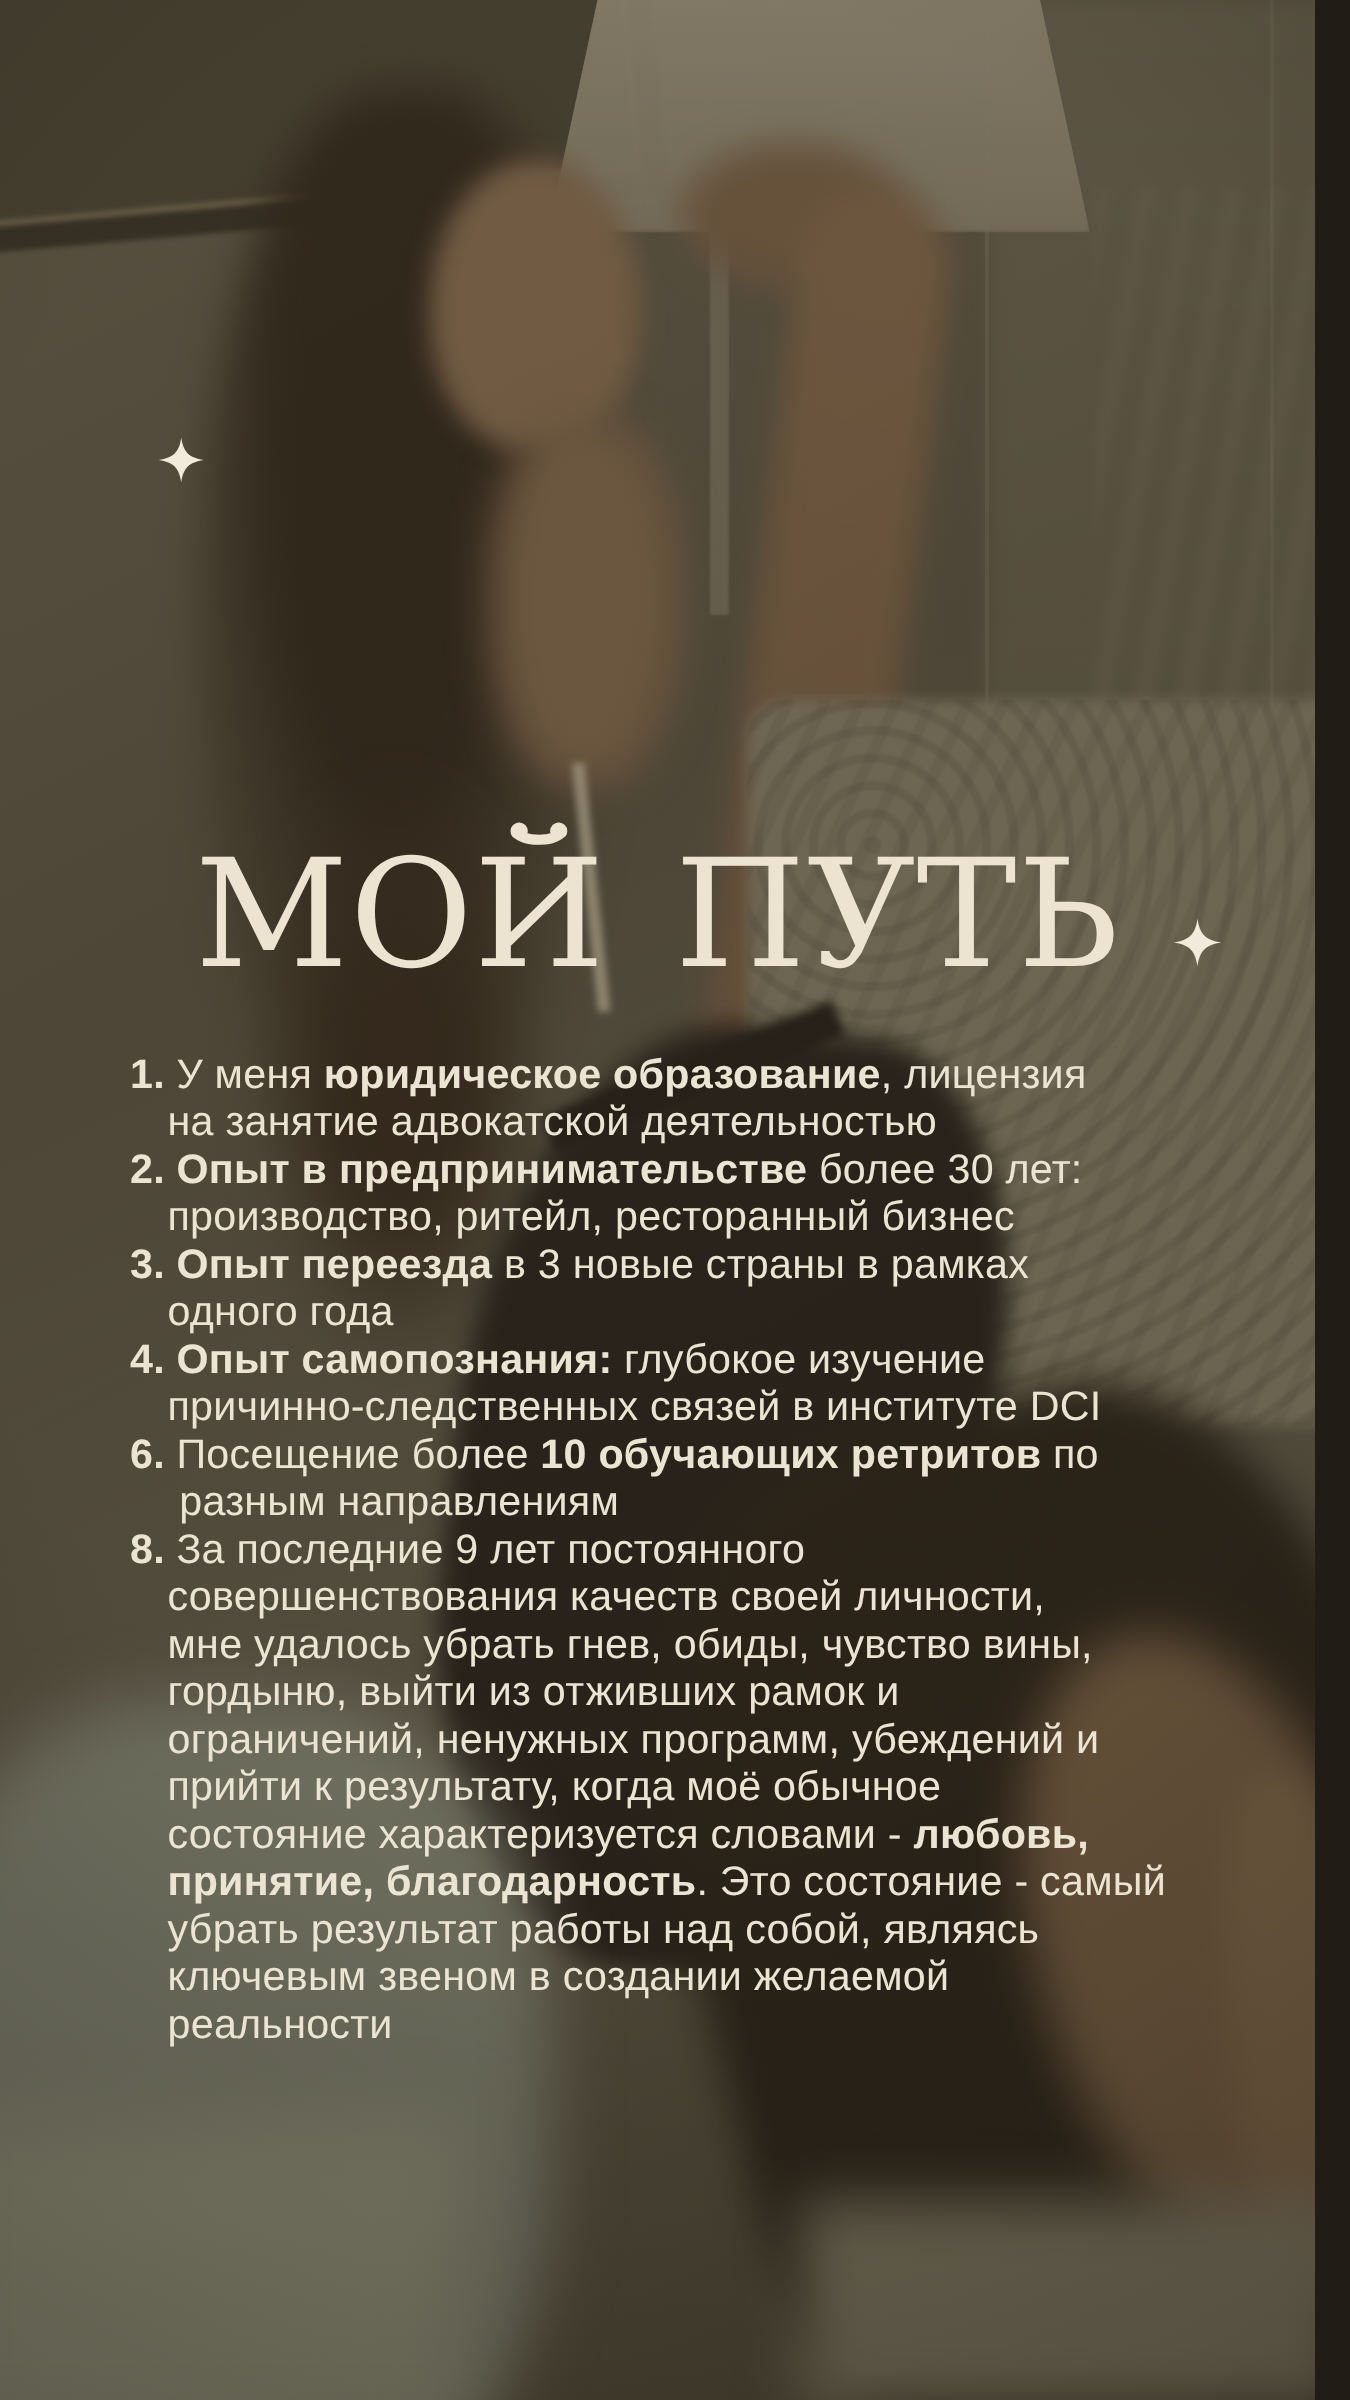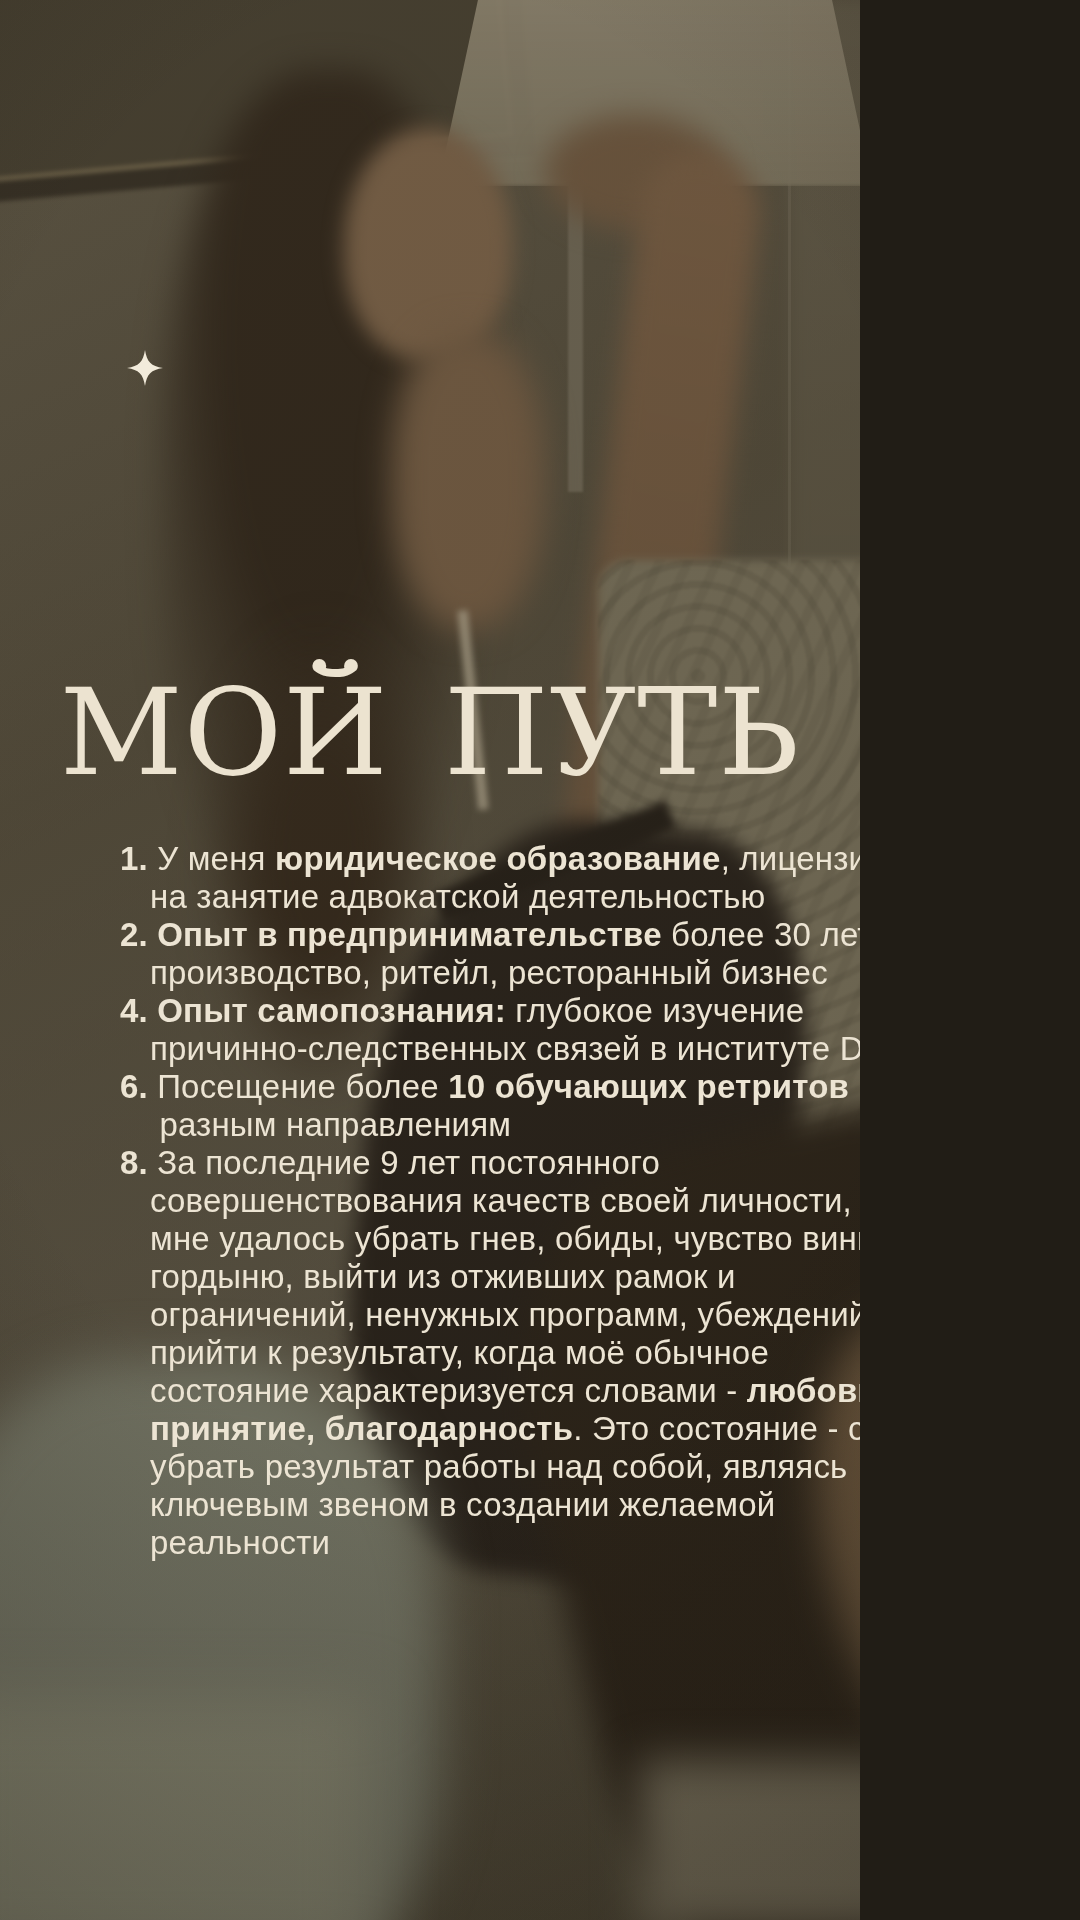--- a/index.html
+++ b/index.html
@@ -1,17 +1,17 @@
 <!DOCTYPE html>
 <html><head>
 <meta charset="utf-8">
 <style>
   html,body{margin:0;padding:0;background:#211d16;}
   .canvas{
-    position:relative;width:860px;height:1920px;overflow:hidden;
+    position:relative;width:1052px;height:1920px;overflow:hidden;
     background:linear-gradient(155deg,#5a5343 0%,#4e4737 35%,#585243 62%,#453f2f 100%);
     font-family:"Liberation Sans",sans-serif;
   }
   
   .photo{position:absolute;inset:0;overflow:hidden;}
   .photo div{position:absolute;}
   .ph-wall-light{left:790px;top:0;width:290px;height:740px;background:linear-gradient(180deg,#6b6452,#5f5947);opacity:.55;filter:blur(8px);}
   .ph-wall-line1{left:788px;top:0;width:3px;height:760px;background:rgba(235,225,205,.10);}
   .ph-wall-line2{left:1016px;top:0;width:3px;height:700px;background:rgba(235,225,205,.08);}
   .ph-frame{left:-45px;top:-75px;width:530px;height:215px;transform:rotate(-5deg);background:#3e382a;border:20px solid #29231a;box-shadow:inset 0 0 0 5px #6e6248;filter:blur(2px);}
@@ -42,21 +42,21 @@
   .title{
     position:absolute;z-index:3;left:0;top:588px;width:100%;text-align:center;
     font-family:"DejaVu Serif",serif;font-weight:400;font-size:120px;line-height:130px;
     color:#ece3d0;letter-spacing:1px;word-spacing:16px;
   }
   .sparkle{position:absolute;z-index:3;}
   .sparkle-left{left:127px;top:346px;width:36px;height:44px;}
   .sparkle-right{left:939px;top:731px;width:38px;height:46px;}
   .list{position:absolute;z-index:3;left:104px;top:840px;width:886px;
     color:#ece4d3;font-size:33px;line-height:38px;letter-spacing:.2px;}
-  .item{white-space:pre-wrap;padding-left:30px;text-indent:-30px;margin-left:16px;}
+  .item{white-space:pre-wrap;padding-left:30px;text-indent:-30px;}
   .item b{font-weight:700;}
   .item .num{margin-right:.28em;}
 </style>
 </head>
 <body>
 
 <div class="canvas">
 
   <div class="photo">
     <div class="ph-wall-light"></div>
@@ -95,20 +95,22 @@
 
   <svg class="sparkle sparkle-right" viewBox="0 0 100 100" aria-hidden="true">
     <path d="M50 0 C55 33 67 45 100 50 C67 55 55 67 50 100 C45 67 33 55 0 50 C33 45 45 33 50 0 Z" fill="#f2ebdb"></path>
   </svg>
 
   <div class="list" id="list">
       <div class="item"><b class="num">1.</b><span>У меня </span><b>юридическое образование</b><span>, лицензия
 на занятие адвокатской деятельностью</span></div>
       <div class="item"><b class="num">2.</b><b>Опыт в предпринимательстве</b><span> более 30 лет:
 производство, ритейл, ресторанный бизнес</span></div>
+      <div class="item"><b class="num">3.</b><b>Опыт переезда</b><span> в 3 новые страны в рамках
+одного года</span></div>
       <div class="item"><b class="num">4.</b><b>Опыт самопознания:</b><span> глубокое изучение
 причинно-следственных связей в институте DCI</span></div>
       <div class="item"><b class="num">6.</b><span>Посещение более </span><b>10 обучающих ретритов</b><span> по
  разным направлениям</span></div>
       <div class="item"><b class="num">8.</b><span>За последние 9 лет постоянного
 совершенствования качеств своей личности,
 мне удалось убрать гнев, обиды, чувство вины,
 гордыню, выйти из отживших рамок и
 ограничений, ненужных программ, убеждений и
 прийти к результату, когда моё обычное

